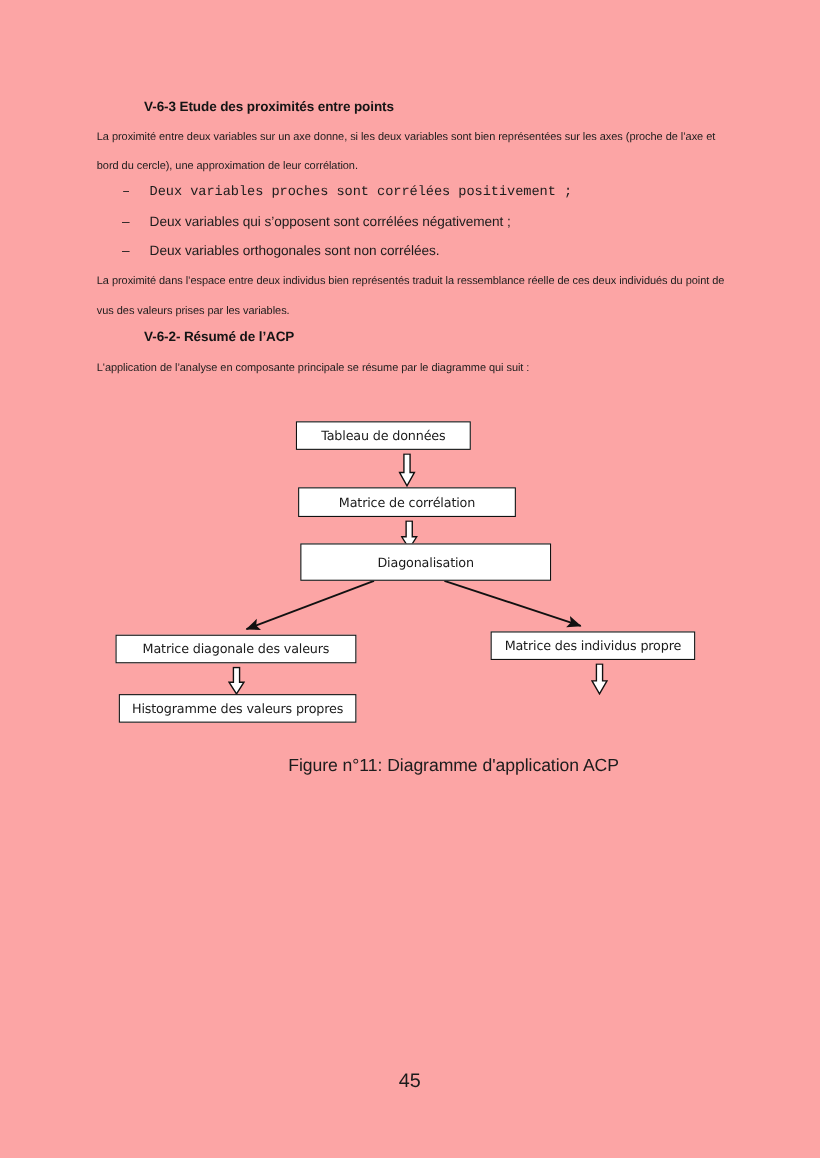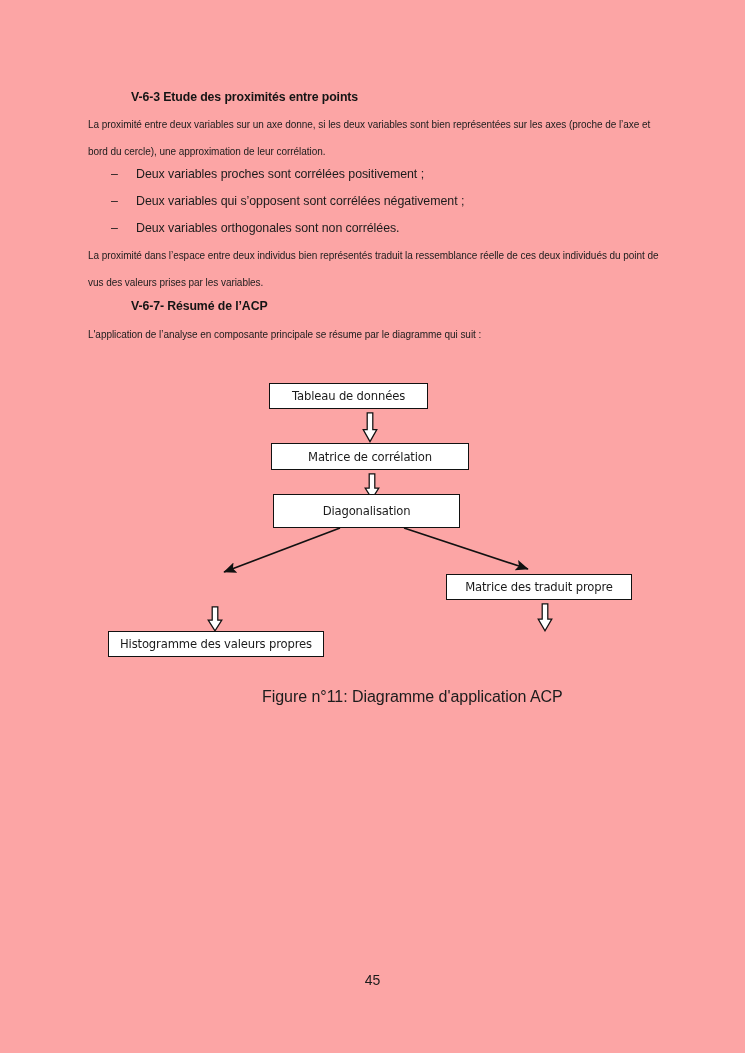--- a/index.html
+++ b/index.html
@@ -88,47 +88,47 @@
 
   .caption {
     position: absolute;
     font-size: 16px;
     color: #1c1c1c;
     white-space: nowrap;
     letter-spacing: -0.05px;
   }
   .pagenum {
     position: absolute;
-    font-size: 14px;
+    font-size: 18px;
     color: #1c1c1c;
     text-align: center;
   }
 </style>
 </head>
 <body>
 
 <div class="page">
 
   <div class="heading" style="top:90px;">V-6-3 Etude des proximités entre points</div>
 
   <div class="para" style="top:112px;">La proximité entre deux variables sur un axe donne, si les deux variables sont bien représentées sur les axes (proche de l’axe et bord du cercle), une approximation de leur corrélation.</div>
 
-  <div class="bullet-row" style="top:167px;">
+  <div class="bullet-row" style="top:167px;font-family:Liberation Mono, monospace;">
     <span class="bullet-dash">–</span><span>Deux variables proches sont corrélées positivement ;</span>
   </div>
   <div class="bullet-row" style="top:194px;">
     <span class="bullet-dash">–</span><span>Deux variables qui s’opposent sont corrélées négativement ;</span>
   </div>
   <div class="bullet-row" style="top:221px;">
     <span class="bullet-dash">–</span><span>Deux variables orthogonales sont non corrélées.</span>
   </div>
 
   <div class="para" style="top:243px;">La proximité dans l’espace entre deux individus bien représentés traduit la ressemblance réelle de ces deux individués du point de vus des valeurs prises par les variables.</div>
 
-  <div class="heading" style="top:299px;">V-6-7- Résumé de l’ACP</div>
+  <div class="heading" style="top:299px;">V-6-2- Résumé de l’ACP</div>
 
   <div class="para" style="top:322px;">L'application de l’analyse en composante principale se résume par le diagramme qui suit :</div>
 
   <svg class="diagram" viewBox="0 0 745 1053" xmlns="http://www.w3.org/2000/svg">
     <defs>
       <marker id="ah" markerWidth="9" markerHeight="9" refX="7.2" refY="3.2" orient="auto" markerUnits="strokeWidth">
         <path d="M0,0 L7.6,3.2 L0,6.4 L1.6,3.2 Z" fill="#111111"></path>
       </marker>
     </defs>
 
@@ -146,32 +146,33 @@
   </div>
 
   <div class="node" style="left:271px; top:443px; width:198px; height:27px;">Matrice de corrélation</div>
 
   <div class="harrow" style="left:364px; top:473px;">
     <svg width="16" height="27" viewBox="0 0 16 27" xmlns="http://www.w3.org/2000/svg">
       <path d="M5.2,0.8 L10.8,0.8 L10.8,15.0 L14.8,15.0 L8,25.8 L1.2,15.0 L5.2,15.0 Z" fill="#ffffff" stroke="#111111" stroke-width="1.25" stroke-linejoin="miter"></path>
     </svg>
   </div>
 
-  <div class="node" style="left:273px; top:494px; width:187px; height:34px;">Diagonalisation</div>
+  <div class="node" style="left:273px; top:494px; width:228px; height:34px;">Diagonalisation</div>
 
+  <div class="node" style="left:105px; top:577px; width:219px; height:26px;">Matrice diagonale des valeurs</div>
 
   <div class="harrow" style="left:207px; top:606px;">
     <svg width="16" height="26" viewBox="0 0 16 26" xmlns="http://www.w3.org/2000/svg">
       <path d="M5.2,0.8 L10.8,0.8 L10.8,14.2 L14.8,14.2 L8,24.9 L1.2,14.2 L5.2,14.2 Z" fill="#ffffff" stroke="#111111" stroke-width="1.25" stroke-linejoin="miter"></path>
     </svg>
   </div>
 
   <div class="node" style="left:108px; top:631px; width:216px; height:26px;">Histogramme des valeurs propres</div>
 
-  <div class="node" style="left:446px; top:574px; width:186px; height:26px;">Matrice des traduit propre</div>
+  <div class="node" style="left:446px; top:574px; width:186px; height:26px;">Matrice des individus propre</div>
 
   <div class="harrow" style="left:537px; top:603px;">
     <svg width="16" height="29" viewBox="0 0 16 29" xmlns="http://www.w3.org/2000/svg">
       <path d="M5.2,0.8 L10.8,0.8 L10.8,16.0 L14.8,16.0 L8,27.8 L1.2,16.0 L5.2,16.0 Z" fill="#ffffff" stroke="#111111" stroke-width="1.25" stroke-linejoin="miter"></path>
     </svg>
   </div>
 
 
   <div class="caption" style="left:262px; top:688px;">Figure n°11: Diagramme d'application ACP</div>
 

